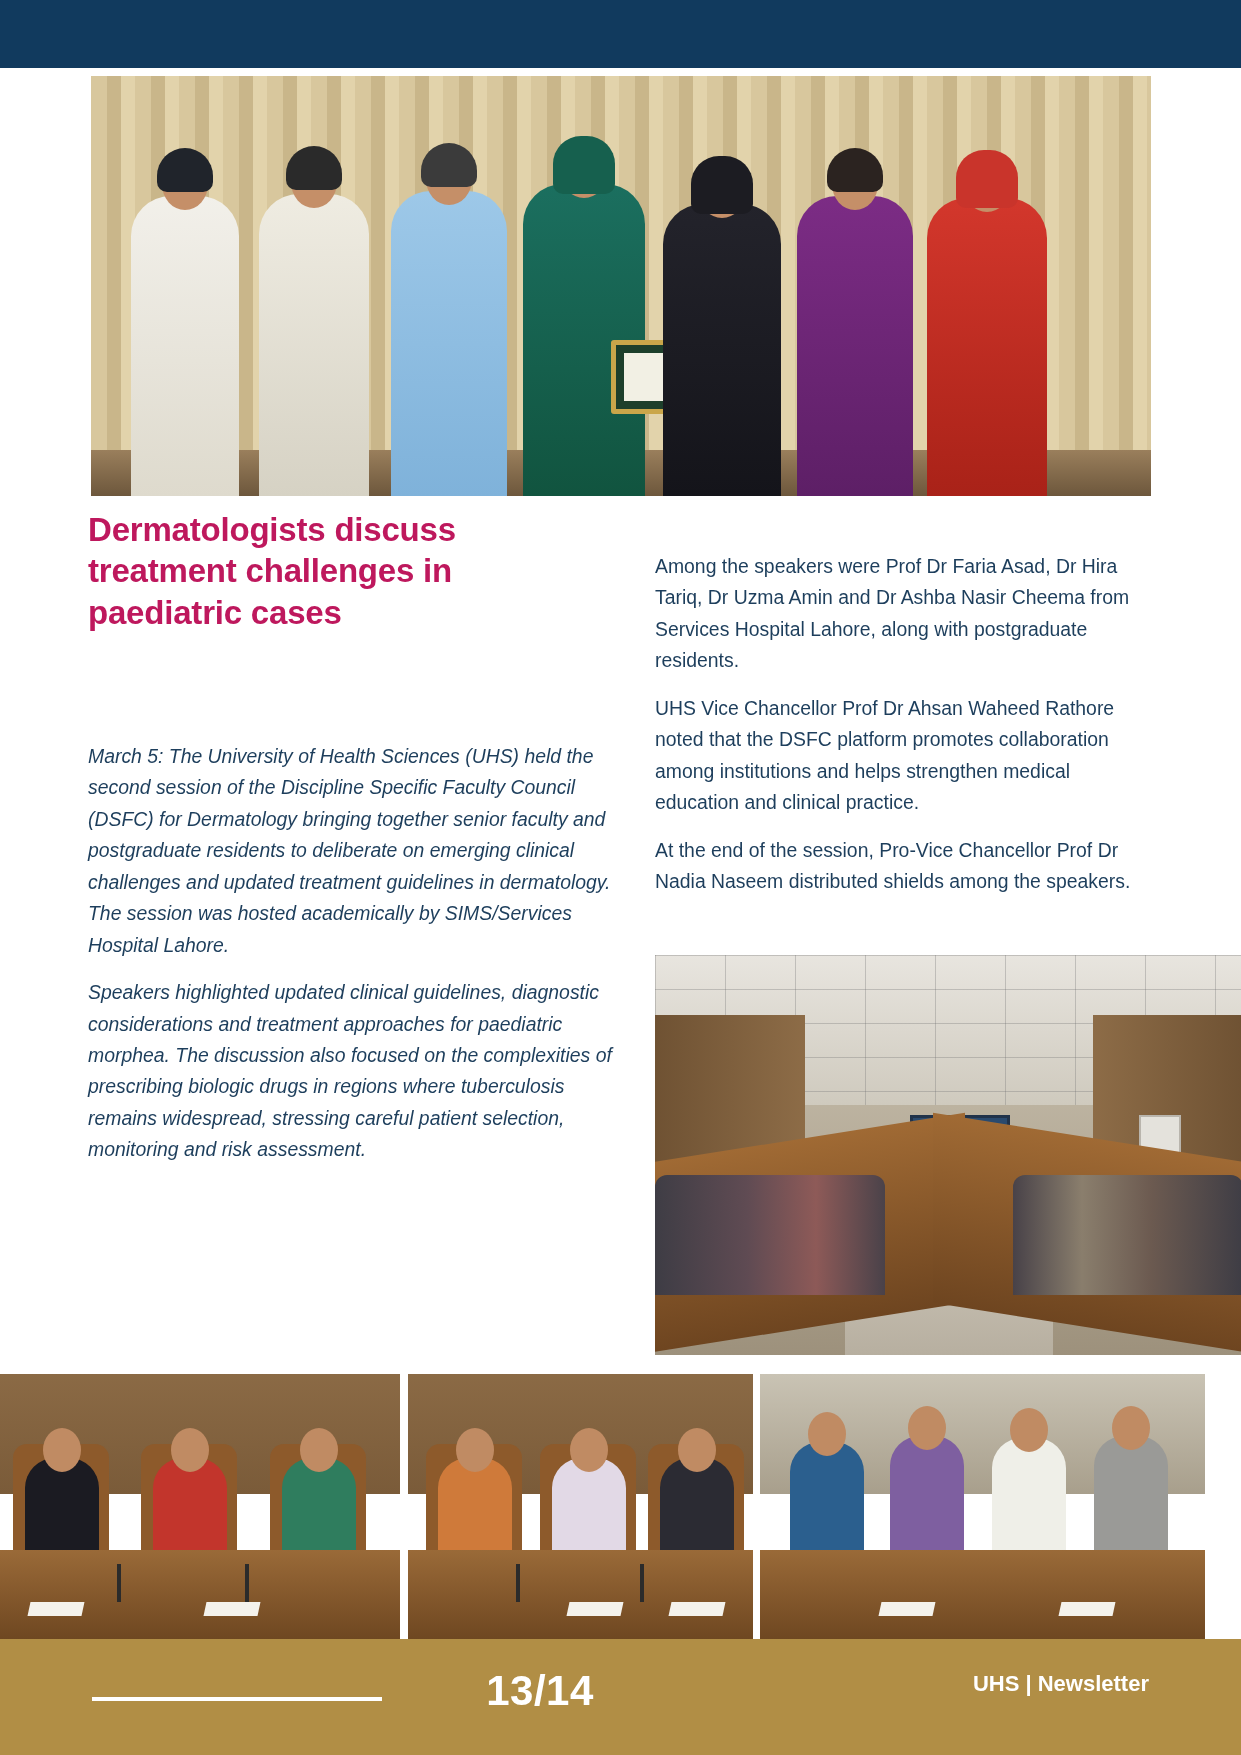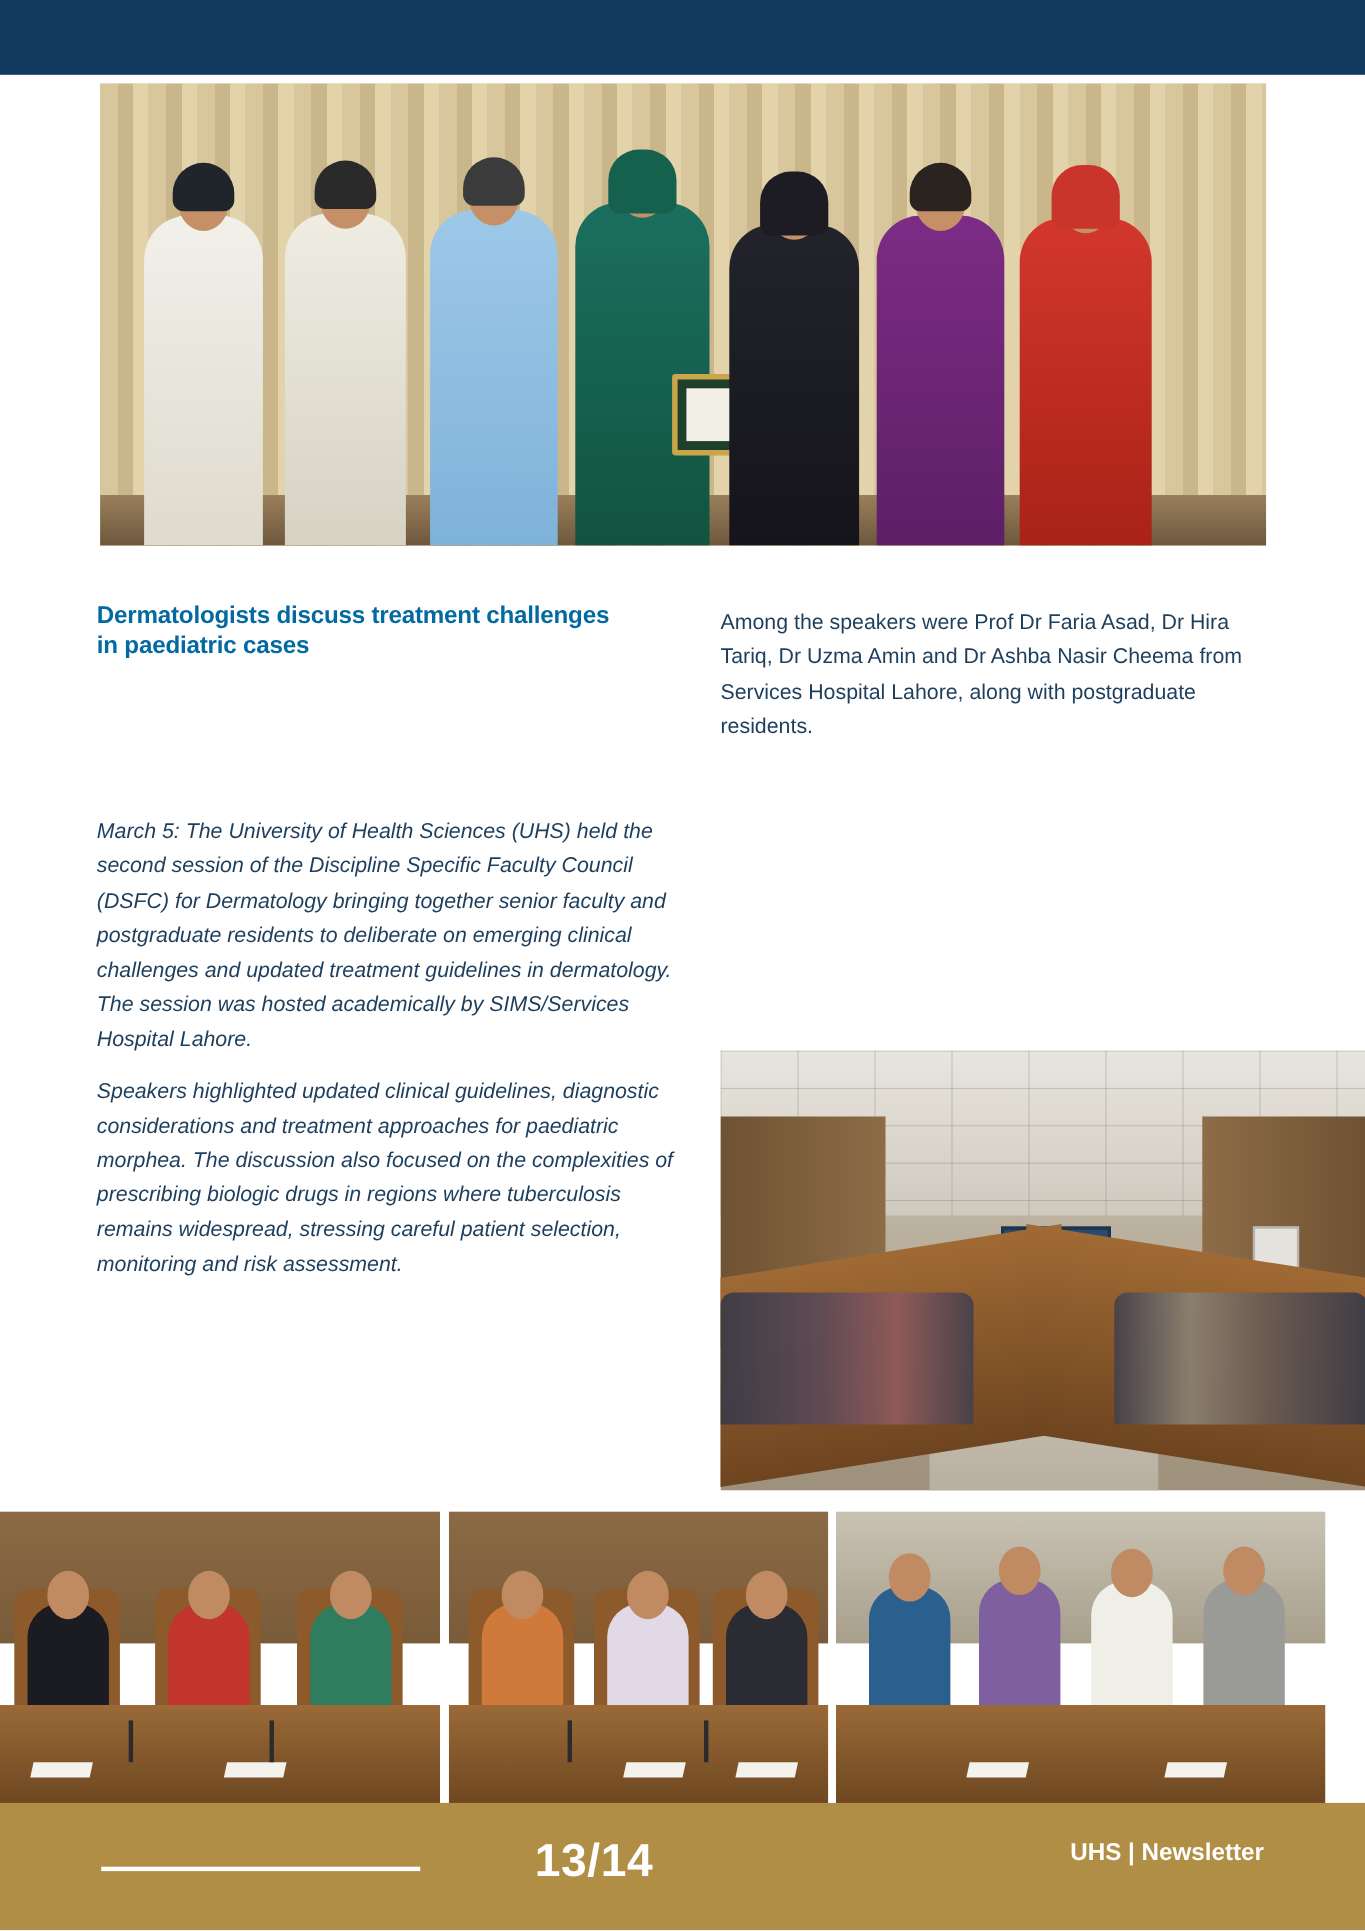--- a/index.html
+++ b/index.html
@@ -80,24 +80,24 @@
   }
   .plaque .inner {
     position: absolute; inset: 8px;
     background: #f2f0e4;
   }
 
   
   .headline {
     position: absolute;
     left: 88px;
-    top: 545px;
+    top: 509px;
     width: 470px;
-    color: #0369a1;
-    font-size: 22px;
+    color: #be185d;
+    font-size: 33px;
     line-height: 1.25;
     font-weight: 700;
     letter-spacing: -0.2px;
   }
 
   
   .col-left {
     position: absolute;
     left: 88px;
     top: 725px;
@@ -300,20 +300,22 @@
 
   <h1 class="headline">Dermatologists discuss treatment challenges in paediatric cases</h1>
 
   <div class="col-left">
     <p class="para">March 5: The University of Health Sciences (UHS) held the second session of the Discipline Specific Faculty Council (DSFC) for Dermatology bringing together senior faculty and postgraduate residents to deliberate on emerging clinical challenges and updated treatment guidelines in dermatology. The session was hosted academically by SIMS/Services Hospital Lahore.</p>
     <p class="para">Speakers highlighted updated clinical guidelines, diagnostic considerations and treatment approaches for paediatric morphea. The discussion also focused on the complexities of prescribing biologic drugs in regions where tuberculosis remains widespread, stressing careful patient selection, monitoring and risk assessment.</p>
   </div>
 
   <div class="col-right">
     <p class="para">Among the speakers were Prof Dr Faria Asad, Dr Hira Tariq, Dr Uzma Amin and Dr Ashba Nasir Cheema from Services Hospital Lahore, along with postgraduate residents.</p>
+    <p class="para">UHS Vice Chancellor Prof Dr Ahsan Waheed Rathore noted that the DSFC platform promotes collaboration among institutions and helps strengthen medical education and clinical practice.</p>
+    <p class="para">At the end of the session, Pro-Vice Chancellor Prof Dr Nadia Naseem distributed shields among the speakers.</p>
   </div>
 
   <div class="hall-photo">
     <div class="hall-bg"></div>
     <div class="hall-ceiling"></div>
     <div class="ceil-grid"></div>
     <div class="hall-wall-l"></div>
     <div class="hall-wall-r"></div>
     <div class="hall-screen"></div>
     <div class="hall-ac"></div>

